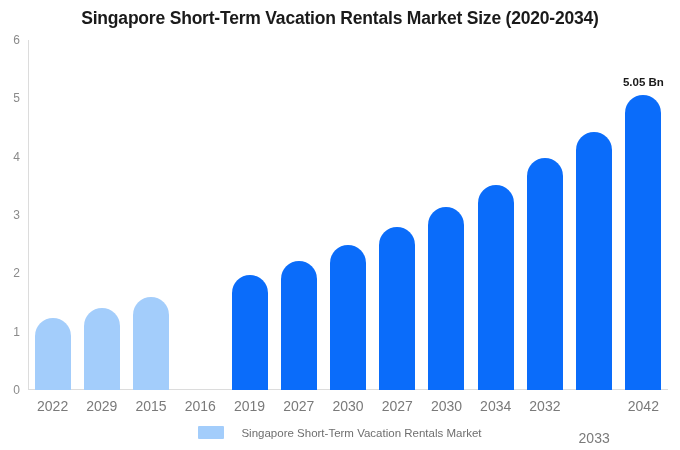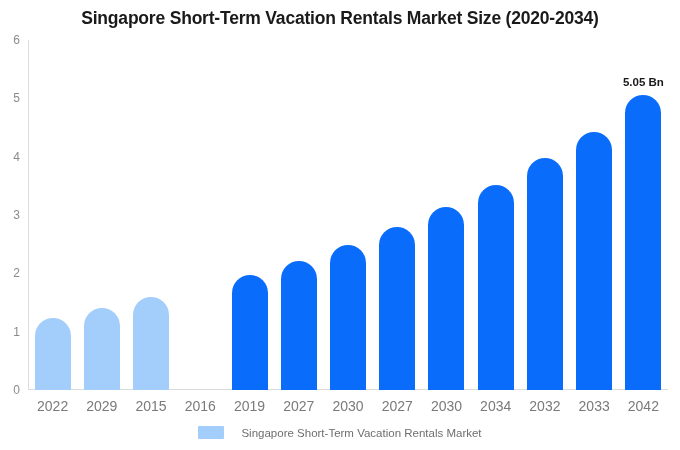--- a/index.html
+++ b/index.html
@@ -199,21 +199,21 @@
       <div class="x-tick-label" style="left: 49.2308px; width: 49.2308px;">2029</div>
       <div class="x-tick-label" style="left: 98.4615px; width: 49.2308px;">2015</div>
       <div class="x-tick-label" style="left: 147.692px; width: 49.2308px;">2016</div>
       <div class="x-tick-label" style="left: 196.923px; width: 49.2308px;">2019</div>
       <div class="x-tick-label" style="left: 246.154px; width: 49.2308px;">2027</div>
       <div class="x-tick-label" style="left: 295.385px; width: 49.2308px;">2030</div>
       <div class="x-tick-label" style="left: 344.615px; width: 49.2308px;">2027</div>
       <div class="x-tick-label" style="left: 393.846px; width: 49.2308px;">2030</div>
       <div class="x-tick-label" style="left: 443.077px; width: 49.2308px;">2034</div>
       <div class="x-tick-label" style="left: 492.308px; width: 49.2308px;">2032</div>
-      <div class="x-tick-label" style="left: 541.538px; width: 49.2308px;">2033</div>
+      <div class="x-tick-label" style="left: 541.538px; width: 49.2308px; margin-top: 32px;">2033</div>
       <div class="x-tick-label" style="left: 590.769px; width: 49.2308px;">2042</div>
     </div>
 
   <div class="legend" id="legend">
       <div class="legend-swatch" style="background: rgb(163, 205, 251);"></div>
       <div class="legend-label">Singapore Short-Term Vacation Rentals Market</div>
     </div>
 
 </div>
 

